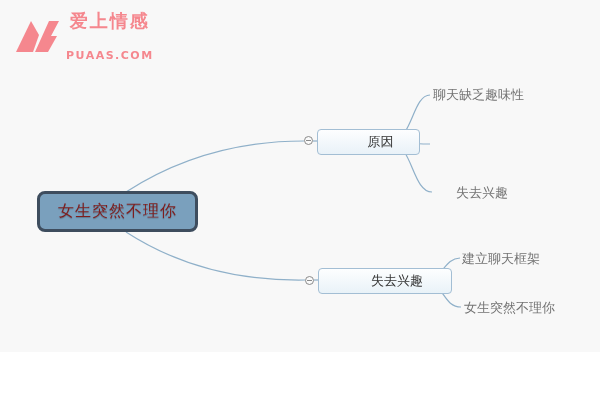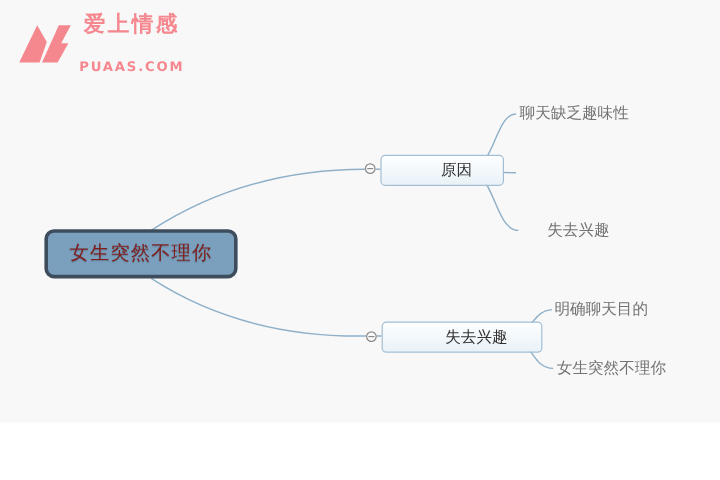--- a/index.html
+++ b/index.html
@@ -97,16 +97,16 @@
   </div>
   <div class="leaf leaf-1">聊天缺乏趣味性</div>
   <div class="leaf leaf-3">失去兴趣</div>
 
   <div class="collapse-btn collapse-solution">
     <span class="minus"></span>
   </div>
   <div class="branch-node branch-solution">
     <span>失去兴趣</span>
   </div>
-  <div class="leaf leaf-4">明确聊天目的</div>
+  <div class="leaf leaf-4">建立聊天框架</div>
   <div class="leaf leaf-5">女生突然不理你</div>
 
 </div>
 
 </body></html>

